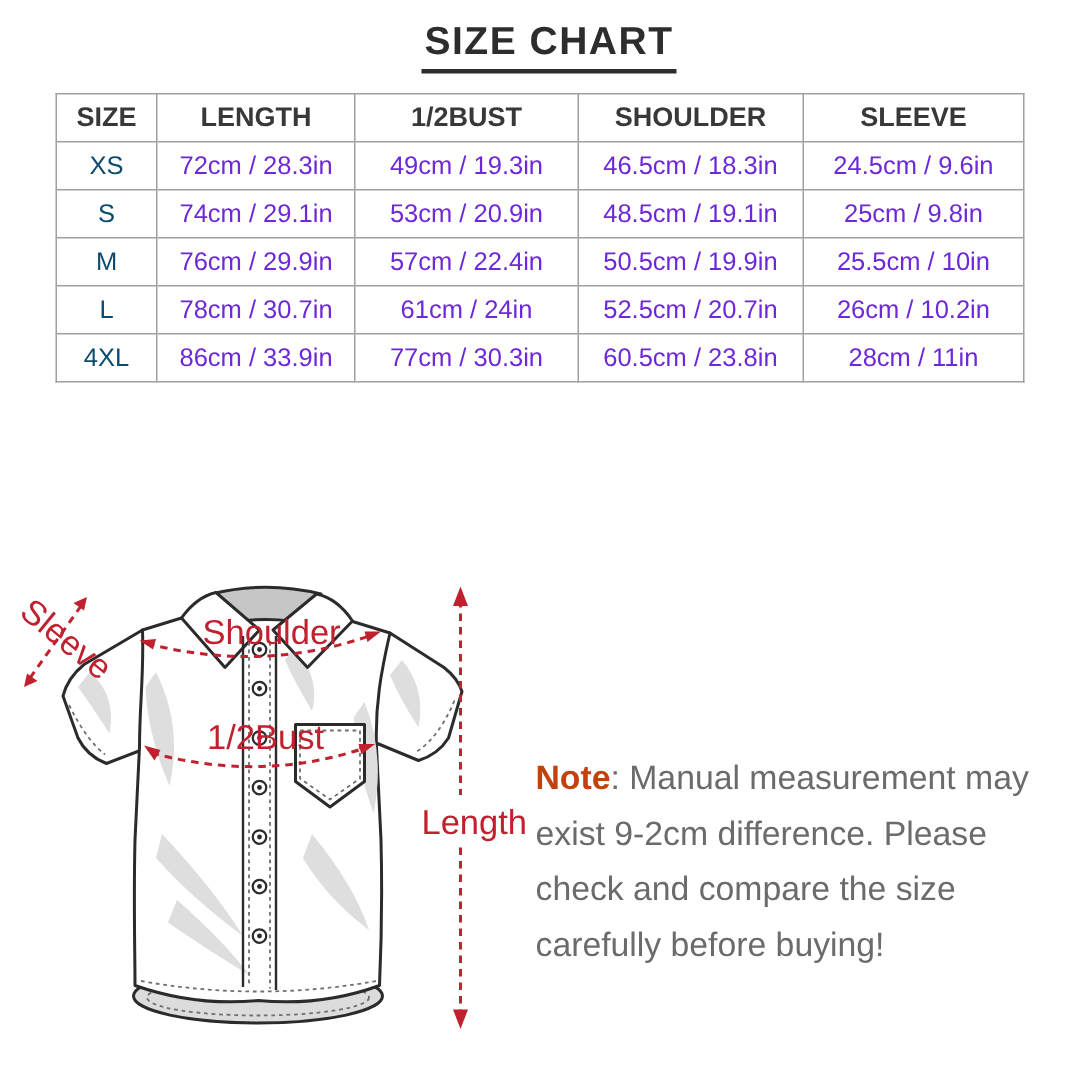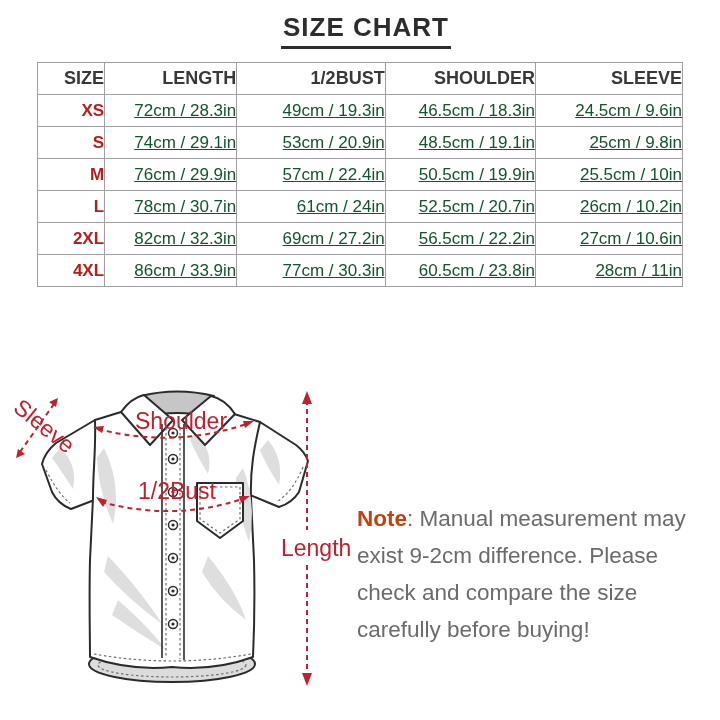--- a/index.html
+++ b/index.html
@@ -7,25 +7,25 @@
   .canvas{position:relative;width:720px;height:720px;background:#ffffff;overflow:hidden;}
 
   
   .title-wrap{position:absolute;top:12px;left:0;width:720px;text-align:center;}
   .title{display:inline-block;font-size:26px;font-weight:bold;letter-spacing:1px;
          color:#2d2d2d;border-bottom:3px solid #2d2d2d;padding:0 2px 3px 2px;margin-left:12px;}
 
   
   table.size-chart{position:absolute;left:37px;top:62px;width:646px;
                    border-collapse:collapse;table-layout:fixed;}
-  .size-chart th,.size-chart td{border:1px solid #9f9f9f;text-align:right;
+  .size-chart th,.size-chart td{border:1px solid #9f9f9f;text-align:center;
                    vertical-align:middle;height:31px;padding:0;overflow:hidden;white-space:nowrap;}
   .size-chart thead th{font-size:18px;font-weight:bold;color:#383838;}
-  .size-chart tbody th{font-size:17px;font-weight:bold;color:#b91c1c;}
-  .size-chart tbody td{font-size:17px;font-weight:normal;color:#14532d;text-decoration:underline;}
+  .size-chart tbody th{font-size:17px;font-weight:normal;color:#0c4a6e;}
+  .size-chart tbody td{font-size:17px;font-weight:normal;color:#6d28d9;}
   col.c-size{width:10.4%;} col.c-length{width:20.5%;} col.c-bust{width:23.0%;}
   col.c-shoulder{width:23.3%;} col.c-sleeve{width:22.8%;}
 
   
   svg.shirt{position:absolute;left:0px;top:378px;width:352px;height:338px;}
   .cloth{fill:#ffffff;stroke:#2b2b2b;stroke-width:2;stroke-linejoin:round;}
   .shade{fill:#dedede;stroke:none;}
   .band{fill:#c6c6c6;stroke:#2b2b2b;stroke-width:2;stroke-linejoin:round;}
   .hem{fill:#dcdcdc;stroke:#2b2b2b;stroke-width:2;}
   .stitch{fill:none;stroke:#6f6f6f;stroke-width:1.2;stroke-dasharray:2.5 2.5;}
@@ -88,27 +88,20 @@
         <td>57cm / 22.4in</td>
         <td>50.5cm / 19.9in</td>
         <td>25.5cm / 10in</td>
       </tr>
       <tr>
         <th>L</th>
         <td>78cm / 30.7in</td>
         <td>61cm / 24in</td>
         <td>52.5cm / 20.7in</td>
         <td>26cm / 10.2in</td>
-      </tr>
-      <tr>
-        <th>2XL</th>
-        <td>82cm / 32.3in</td>
-        <td>69cm / 27.2in</td>
-        <td>56.5cm / 22.2in</td>
-        <td>27cm / 10.6in</td>
       </tr>
       <tr>
         <th>4XL</th>
         <td>86cm / 33.9in</td>
         <td>77cm / 30.3in</td>
         <td>60.5cm / 23.8in</td>
         <td>28cm / 11in</td>
       </tr>
     </tbody>
   </table>

